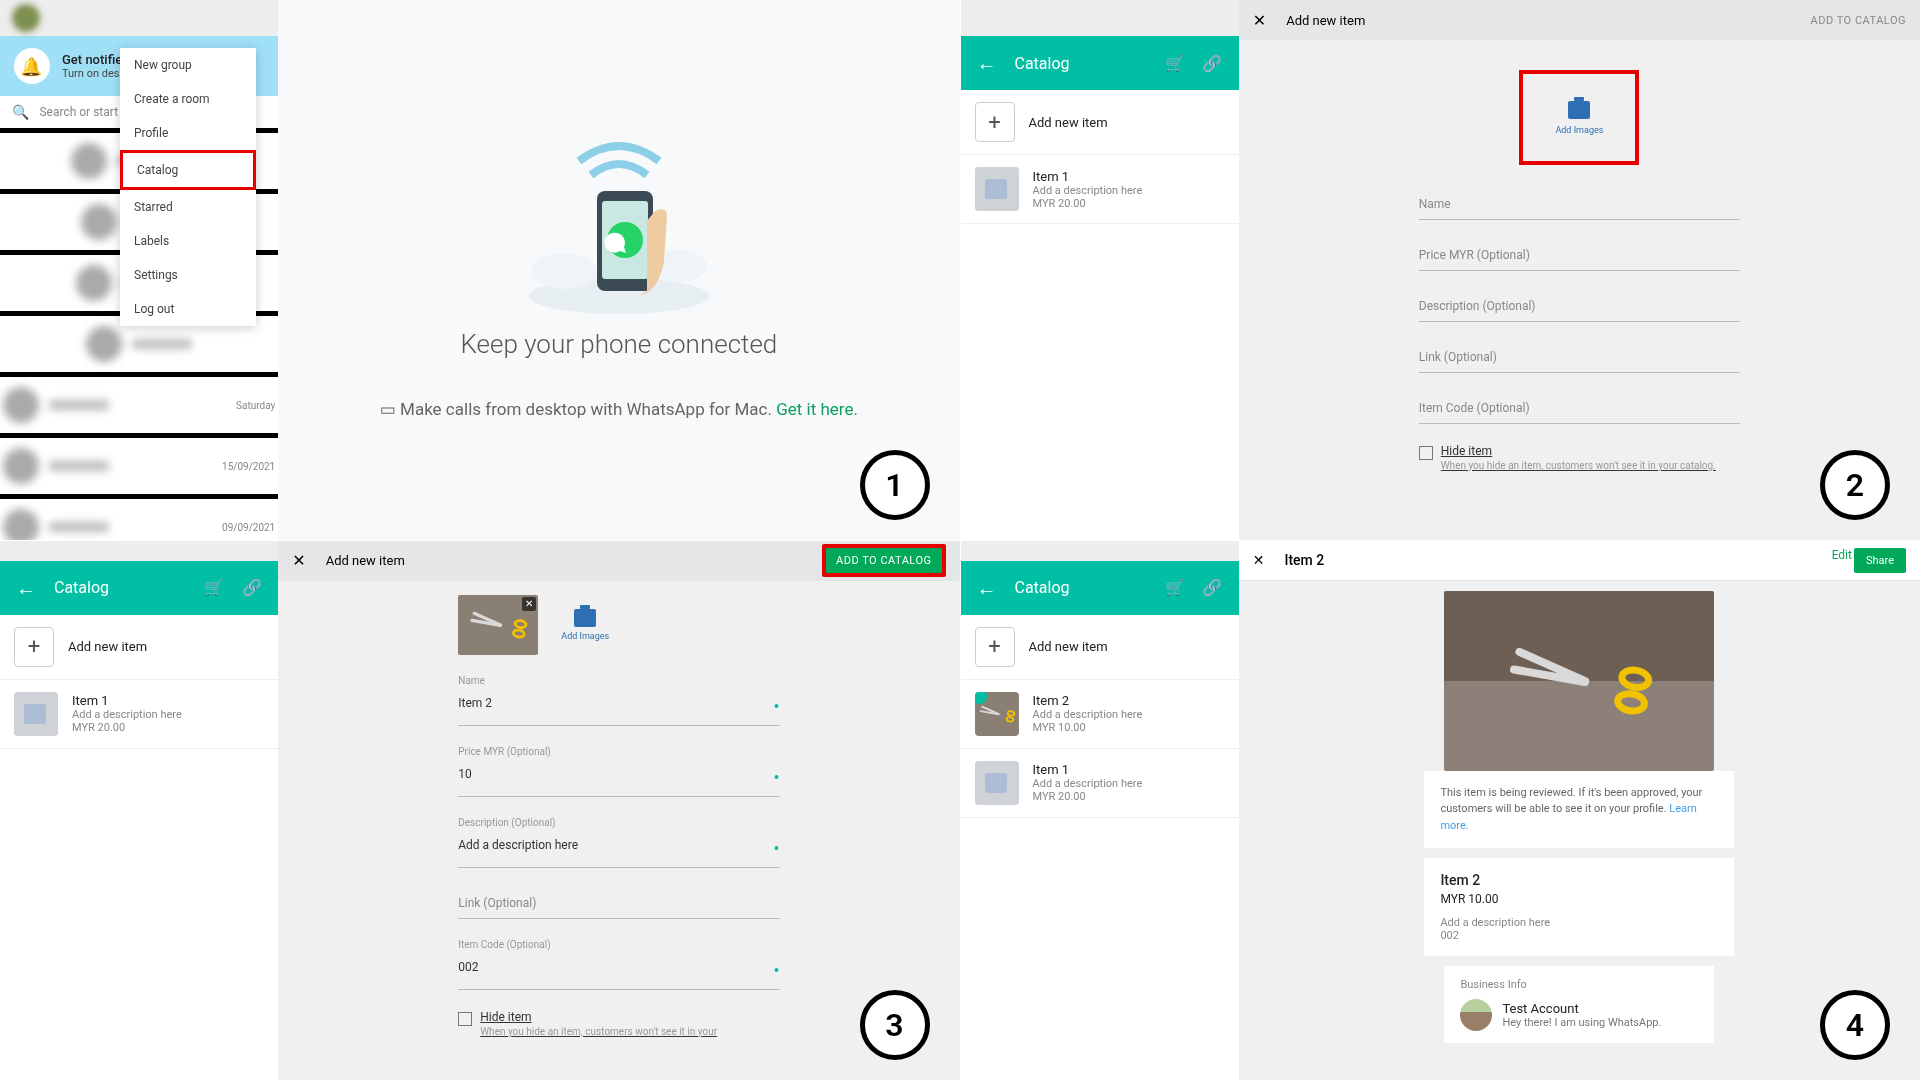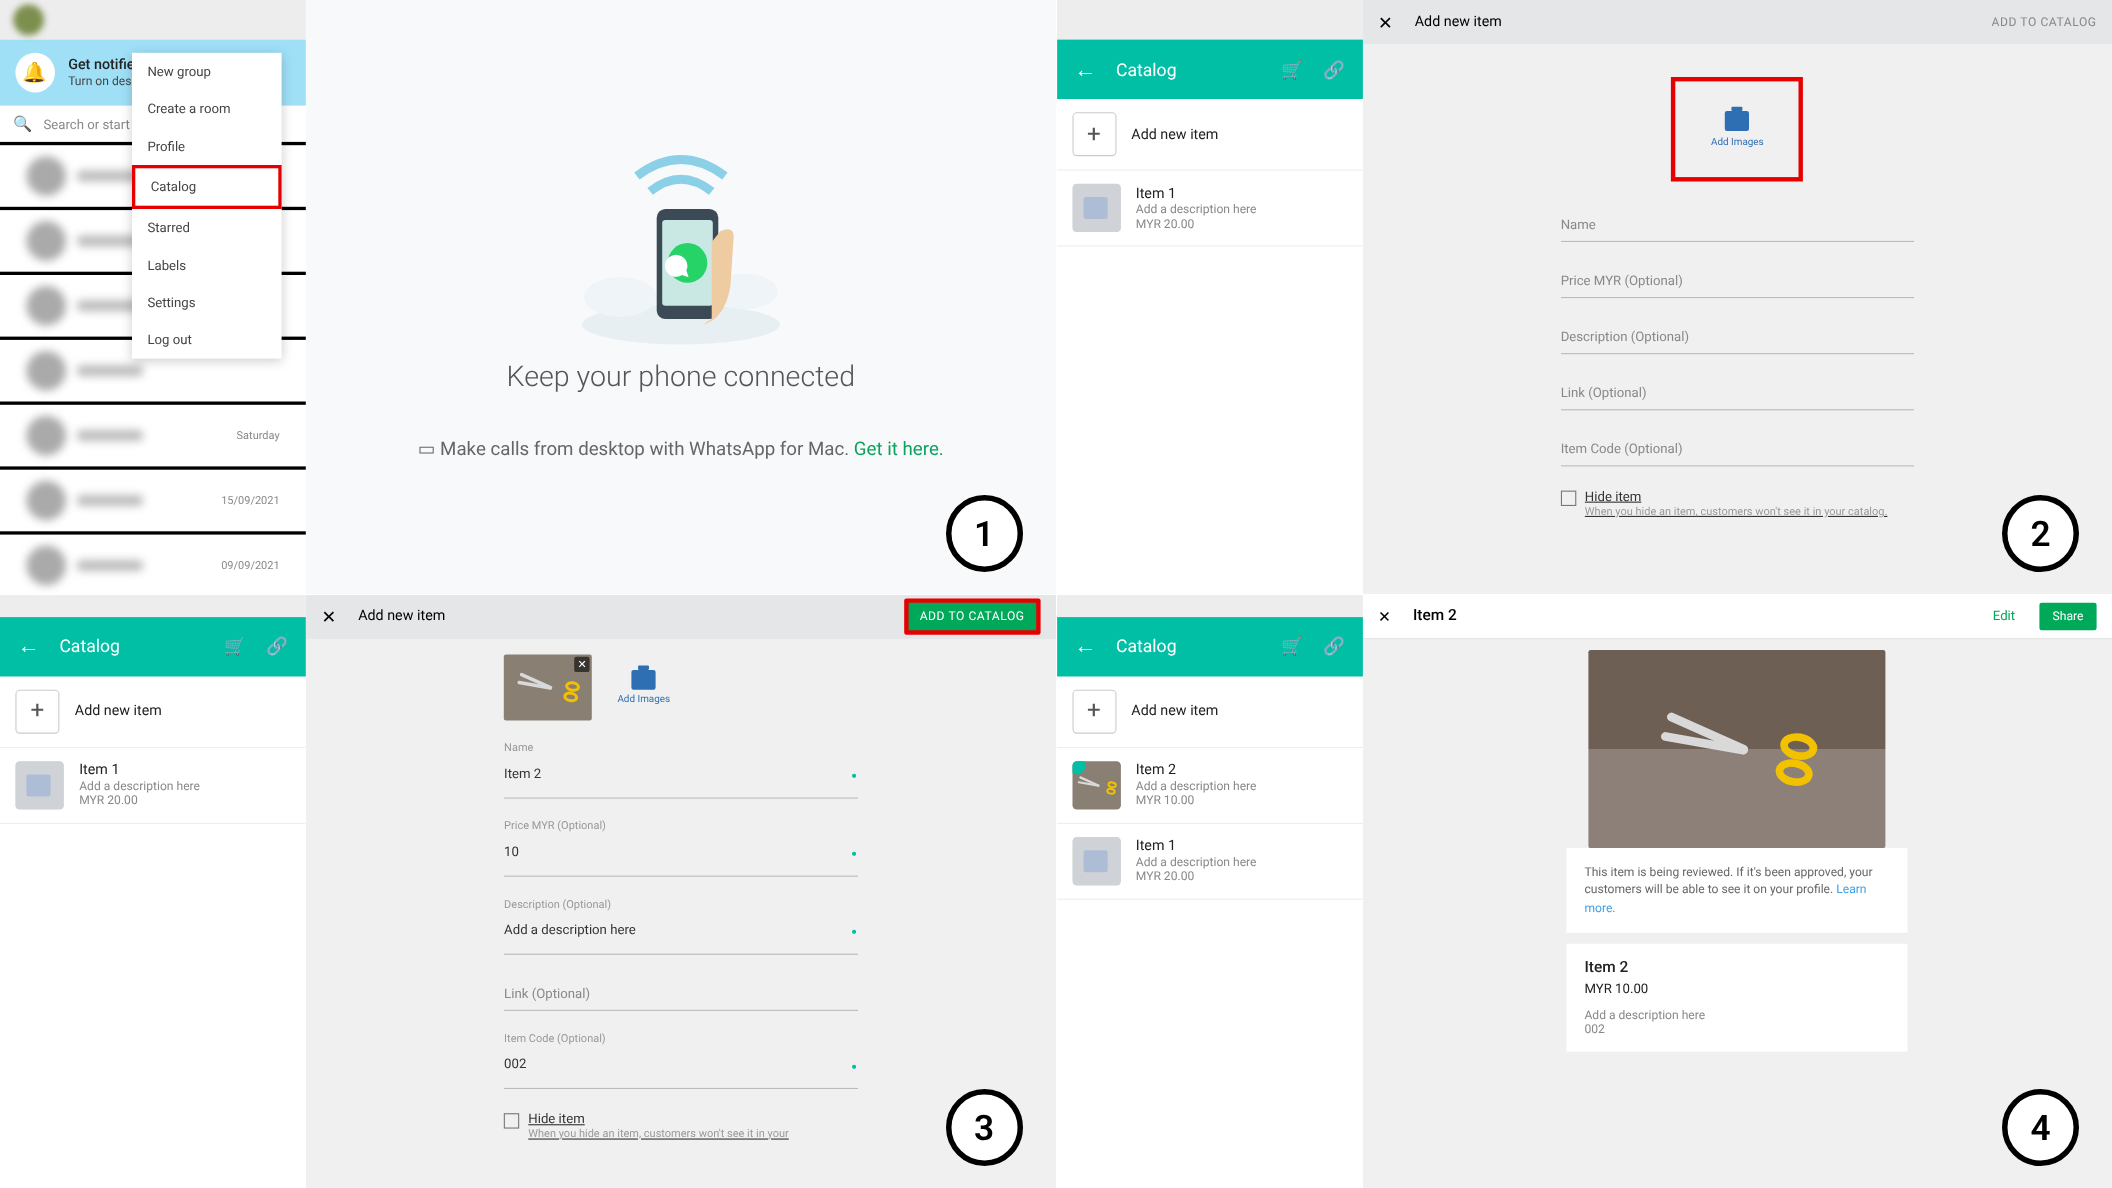--- a/index.html
+++ b/index.html
@@ -13,21 +13,21 @@
 .left-col { width: 29%; background: #fff; position: relative; }
 .right-col { flex: 1; background: #f0f0f0; }
 
 
 .notif-banner { background: #9fe0f7; display: flex; align-items: center; padding: 12px 14px; gap: 12px; }
 .notif-circle { width: 36px; height: 36px; border-radius: 50%; background: #fff; display:flex; align-items:center; justify-content:center; color:#9fe0f7; font-size:18px; }
 .notif-title { font-size: 13px; color: #222; font-weight:500;}
 .notif-sub { font-size: 11px; color: #444; }
 .search-row { padding: 8px 12px; display: flex; align-items: center; gap: 10px; color: #888; font-size: 12px; }
 .search-row .icon { font-size:14px; }
-.chat-item { display: flex; align-items: center; padding: 10px 24px; border-top: 3px solid #000000; gap: 10px; }
+.chat-item { display: flex; align-items: center; padding: 10px 3px; border-top: 5px solid #000000; gap: 10px; justify-content: center; }
 .blur-circle { width: 36px; height: 36px; border-radius: 50%; background: #aaa; filter: blur(4px); }
 .blur-line { height: 10px; background: #bbb; border-radius: 4px; filter: blur(4px); }
 .chat-date { font-size: 10px; color: #888; margin-left:auto; }
 .dropdown { position: absolute; top: 48px; left: 120px; background: #fff; width: 136px; box-shadow: 0 2px 10px rgba(0,0,0,0.2); z-index:10; }
 .dropdown-item { padding: 10px 14px; font-size: 12px; color: #444; }
 .dropdown-item.hl { border: 3px solid #e60000; }
 
 .p1-right { background: #f7f9fa; display: flex; flex-direction: column; align-items: center; justify-content: center; height: 100%; text-align: center; }
 .hero-img { width:200px; height:200px; position:relative; display:flex; align-items:center; justify-content:center; }
 .p1-title { font-size: 26px; color: #555; margin-top: 8px; font-weight: 300; }
@@ -70,21 +70,21 @@
 .p3-form { padding: 14px 180px 0 180px; }
 .img-row3 { display:flex; gap:12px; margin-bottom:20px; align-items:flex-start; }
 .img-thumb3 { width:80px; height:60px; background:#8a7f73; position:relative; border-radius:2px; }
 .img-thumb3 .xbtn { position:absolute; top:2px; right:2px; width:14px; height:14px; background:rgba(0,0,0,0.6); color:#fff; font-size:10px; display:flex; align-items:center; justify-content:center; border-radius:2px; }
 .add-img-box { width:70px; height:60px; display:flex; flex-direction:column; align-items:center; justify-content:center; gap:4px; }
 
 
 .p4-right { background:#f0f0f0; height:100%; }
 .p4-bar { background:#fff; height:40px; display:flex; align-items:center; padding:0 14px; gap:20px; font-size:14px; border-bottom:1px solid #e5e5e5; }
 .p4-bar .title { flex:1; font-size:14px; font-weight:500; }
-.p4-actions { display:flex; gap:22px; align-items:center; }
+.p4-actions { display:flex; gap:2px; }
 .edit-link { color:#00a859; font-size:12px; }
 .share-btn { background:#00a859; color:#fff; font-size:11px; padding:6px 12px; border-radius:2px; }
 .p4-content { display:flex; flex-direction:column; align-items:center; padding:10px 0; }
 .big-img { width:270px; height:180px; background:linear-gradient(#6d5f54 50%, #8c8078 50%); border-radius:2px; position:relative; }
 .card { background:#fff; width:310px; padding:14px 16px; font-size:12px; color:#444; }
 .card.mt { margin-top:10px; }
 .card .desc-review { font-size:11px; line-height:1.5; color:#666; }
 .card .learn { color:#3ea0e6; }
 .item-name { font-size:14px; font-weight:500; color:#222; }
 .item-price { font-size:12px; color:#222; margin-top:4px; }
@@ -418,19 +418,29 @@
         <div class="card">
           <span class="desc-review">This item is being reviewed. If it's been approved, your customers will be able to see it on your profile. </span>
           <span class="desc-review learn">Learn more.</span>
         </div>
         <div class="card mt">
           <div class="item-name">Item 2</div>
           <div class="item-price">MYR 10.00</div>
           <div class="item-d">Add a description here</div>
           <div class="item-d" style="margin-top:0;">002</div>
         </div>
+        <div class="biz-card">
+          <div class="h">Business Info</div>
+          <div class="biz-row">
+            <div class="avatar"></div>
+            <div>
+              <div style="font-size:13px;color:#222;">Test Account</div>
+              <div style="font-size:11px;color:#777;">Hey there! I am using WhatsApp.</div>
+            </div>
+          </div>
+        </div>
       </div>
     </div>
   </div>
   <div class="circle-num" style="bottom:20px; right:30px;">4</div>
 </div>
 
 </div>
 
 </body></html>

